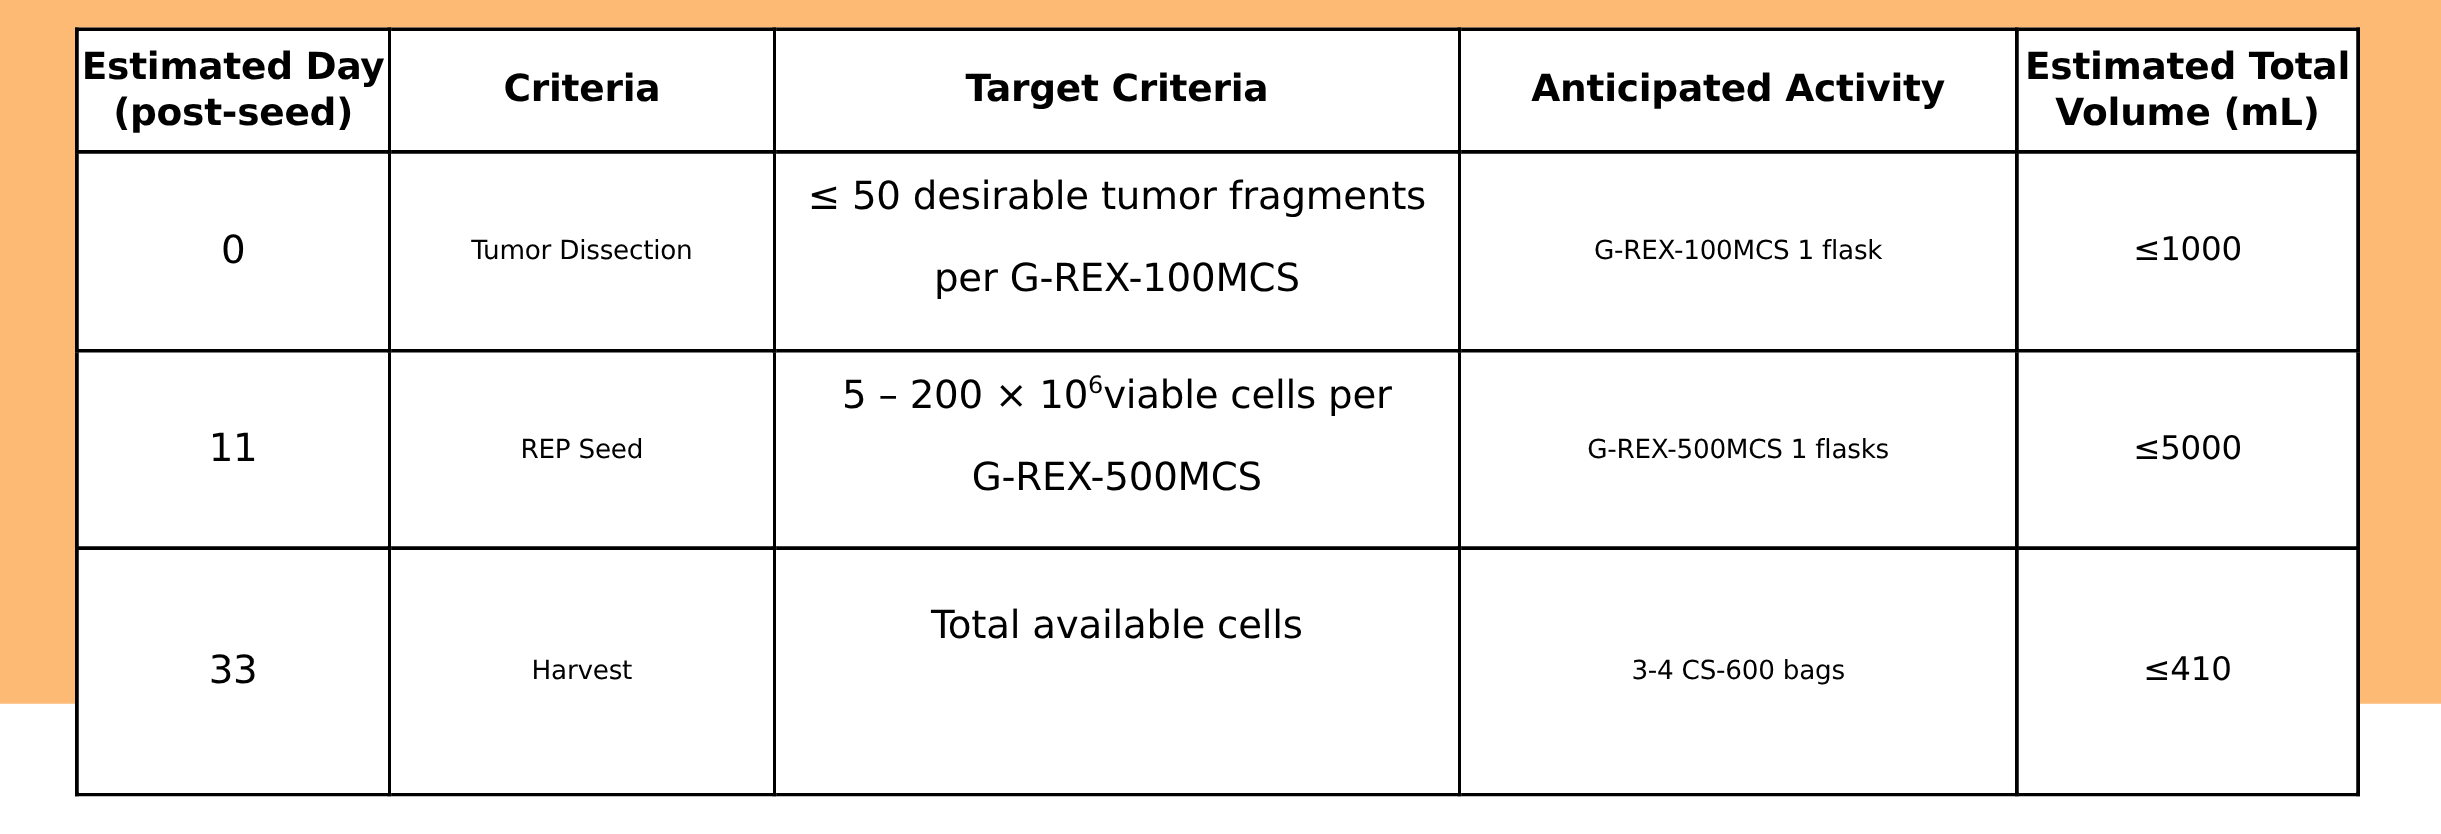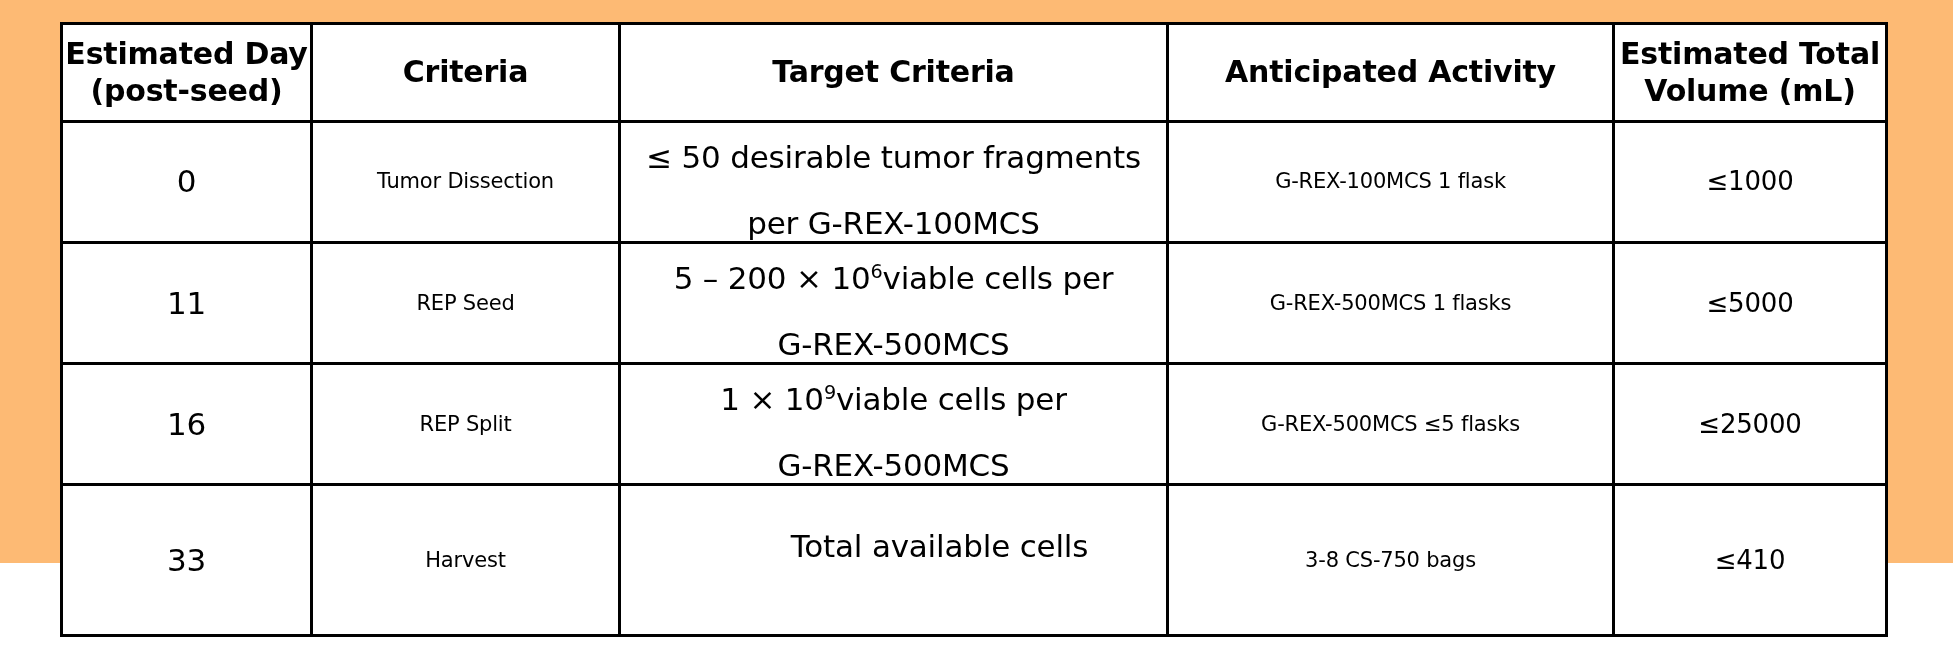--- a/index.html
+++ b/index.html
@@ -120,21 +120,20 @@
   }
   .crit-single {
     display: block;
     width: 100%;
     text-align: center;
     font-size: 31px;
     line-height: 1.2;
     white-space: nowrap;
     padding-top: 42px;
     box-sizing: border-box;
-    margin-left: 46px;
   }
   sup.exp {
     font-size: 0.62em;
     vertical-align: super;
     line-height: 0;
   }
 </style>
 </head>
 <body>
 
@@ -190,41 +189,29 @@
           <td class="cell criteria-cell">
             <div class="crit-box">
               <span class="crit-l1"><span>5 – 200 × 10</span><sup class="exp">6</sup><span>viable cells per</span></span>
               <span class="crit-l2">G-REX-500MCS</span>
             </div>
           </td>
           <td class="cell vessel-cell">G-REX-500MCS 1 flasks</td>
           <td class="cell vol-cell">≤5000</td>
         </tr>
 
-        <tr class="body-row">
-          <td class="cell day-cell">16</td>
-          <td class="cell act-cell">REP Split</td>
-          <td class="cell criteria-cell">
-            <div class="crit-box">
-              <span class="crit-l1"><span>1 × 10</span><sup class="exp">9</sup><span>viable cells per</span></span>
-              <span class="crit-l2">G-REX-500MCS</span>
-            </div>
-          </td>
-          <td class="cell vessel-cell">G-REX-500MCS ≤5 flasks</td>
-          <td class="cell vol-cell">≤25000</td>
-        </tr>
 
         <tr class="body-row last">
           <td class="cell day-cell">33</td>
           <td class="cell act-cell">Harvest</td>
           <td class="cell criteria-cell">
             <div class="crit-box">
               <span class="crit-single">Total available cells</span>
             </div>
           </td>
-          <td class="cell vessel-cell">3-8 CS-750 bags</td>
+          <td class="cell vessel-cell">3-4 CS-600 bags</td>
           <td class="cell vol-cell">≤410</td>
         </tr>
 
       </tbody>
     </table>
   </div>
 </div>
 
 </body></html>

